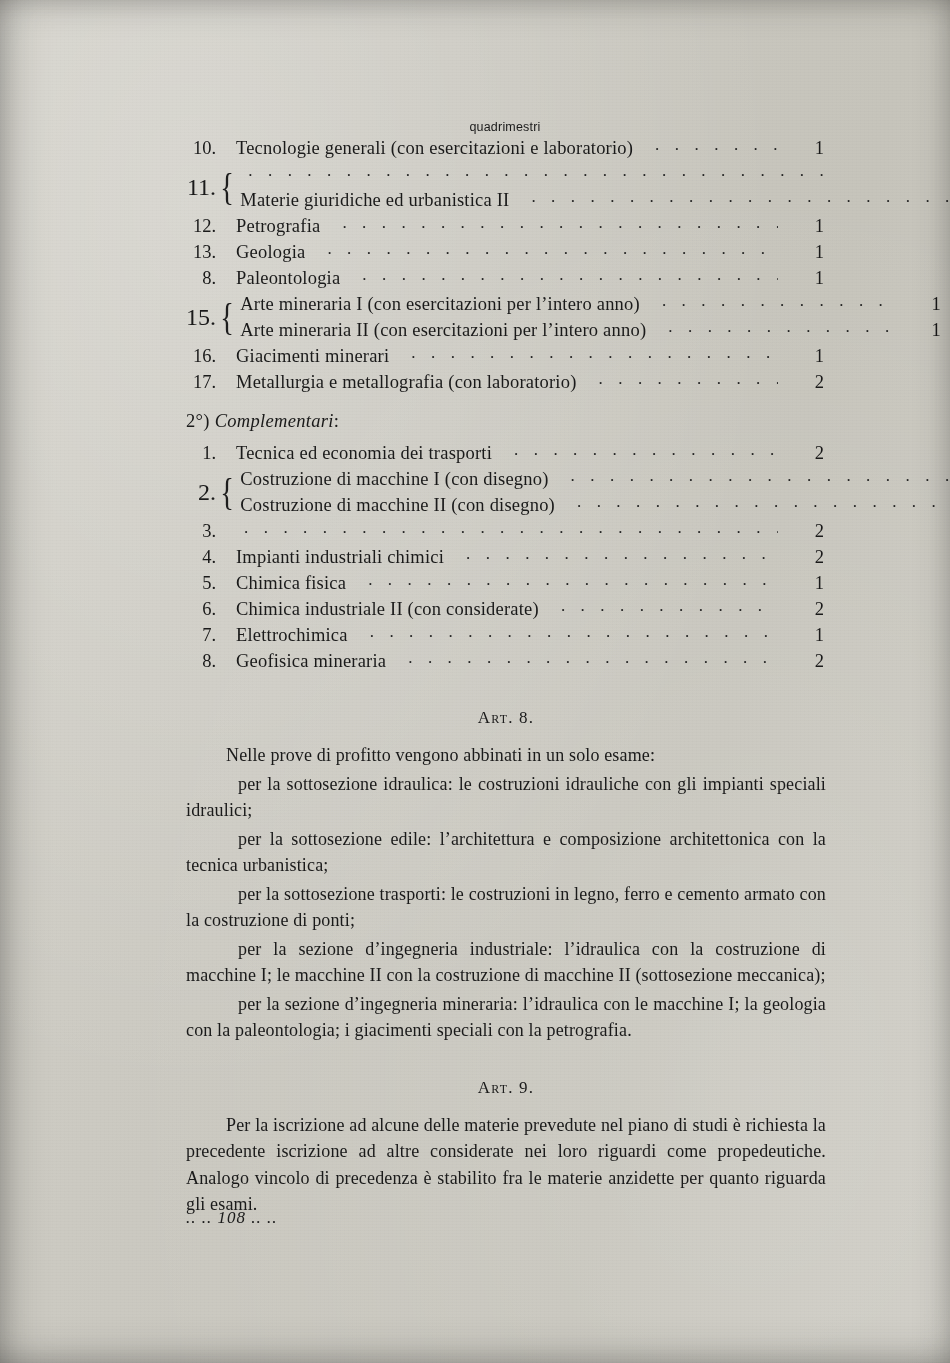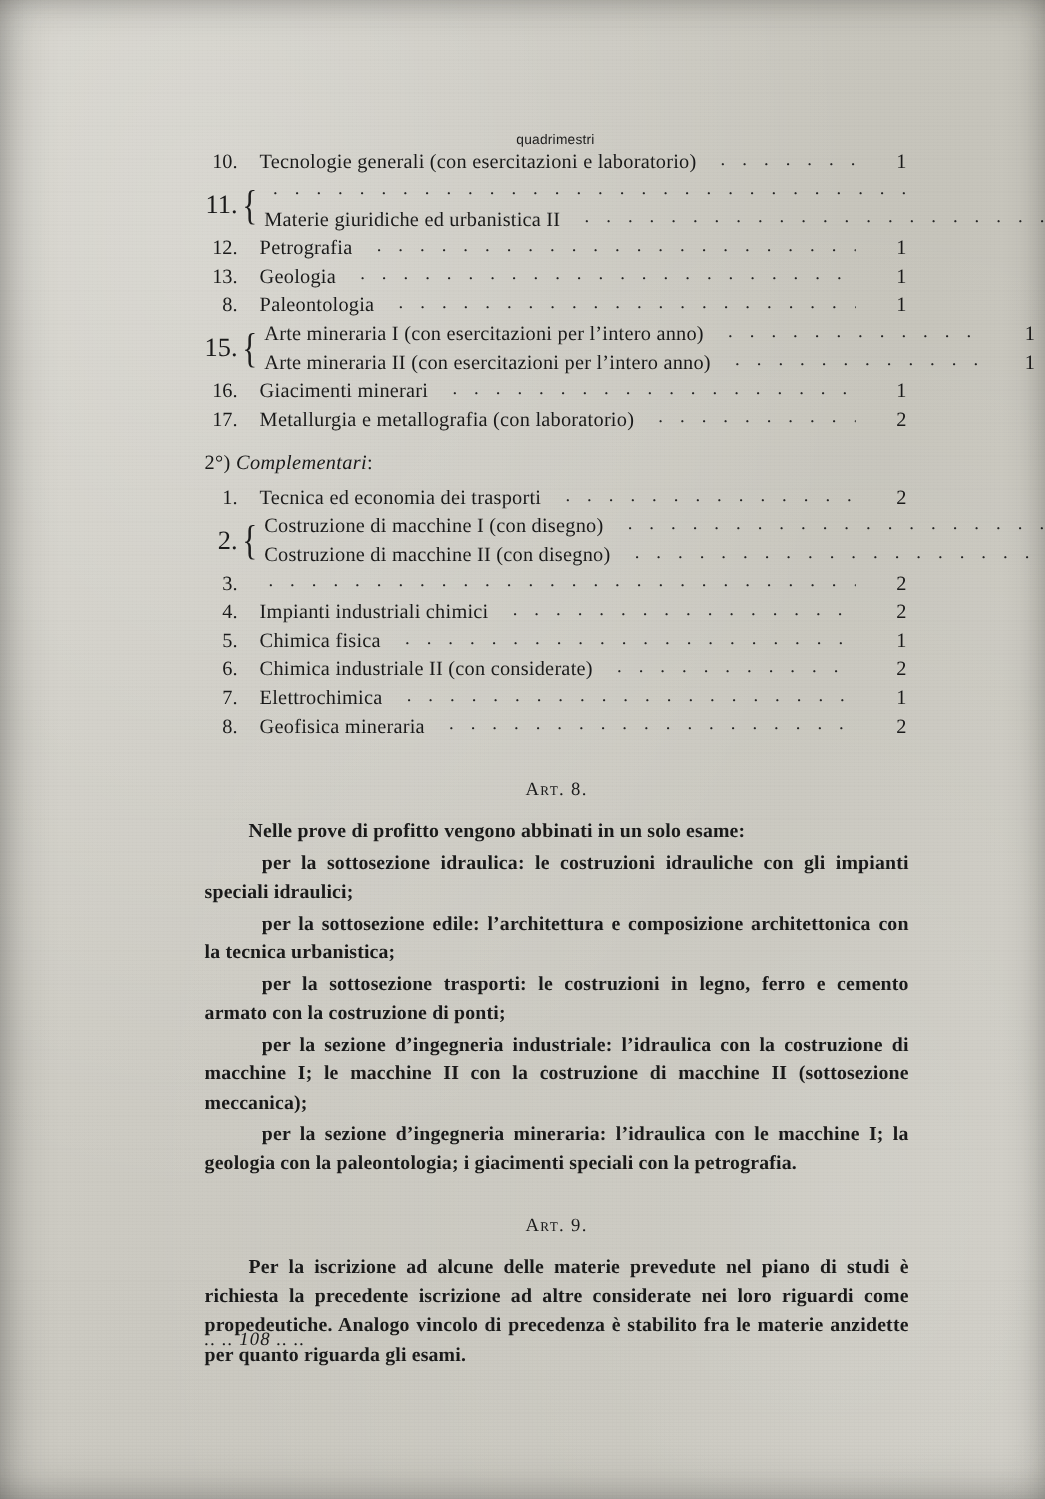--- a/index.html
+++ b/index.html
@@ -145,21 +145,20 @@
     font-variant: small-caps;
   }
 
   p.body {
     font-size: 18px;
     line-height: 26.5px;
     margin: 0 0 2px 0;
     text-align: justify;
     text-indent: 52px;
     letter-spacing: .15px;
-    font-weight: bold;
   }
   p.lead {
     text-indent: 40px;
   }
 
   .folio {
     position: absolute;
     left: 186px;
     top: 1208px;
     font-size: 17px;

